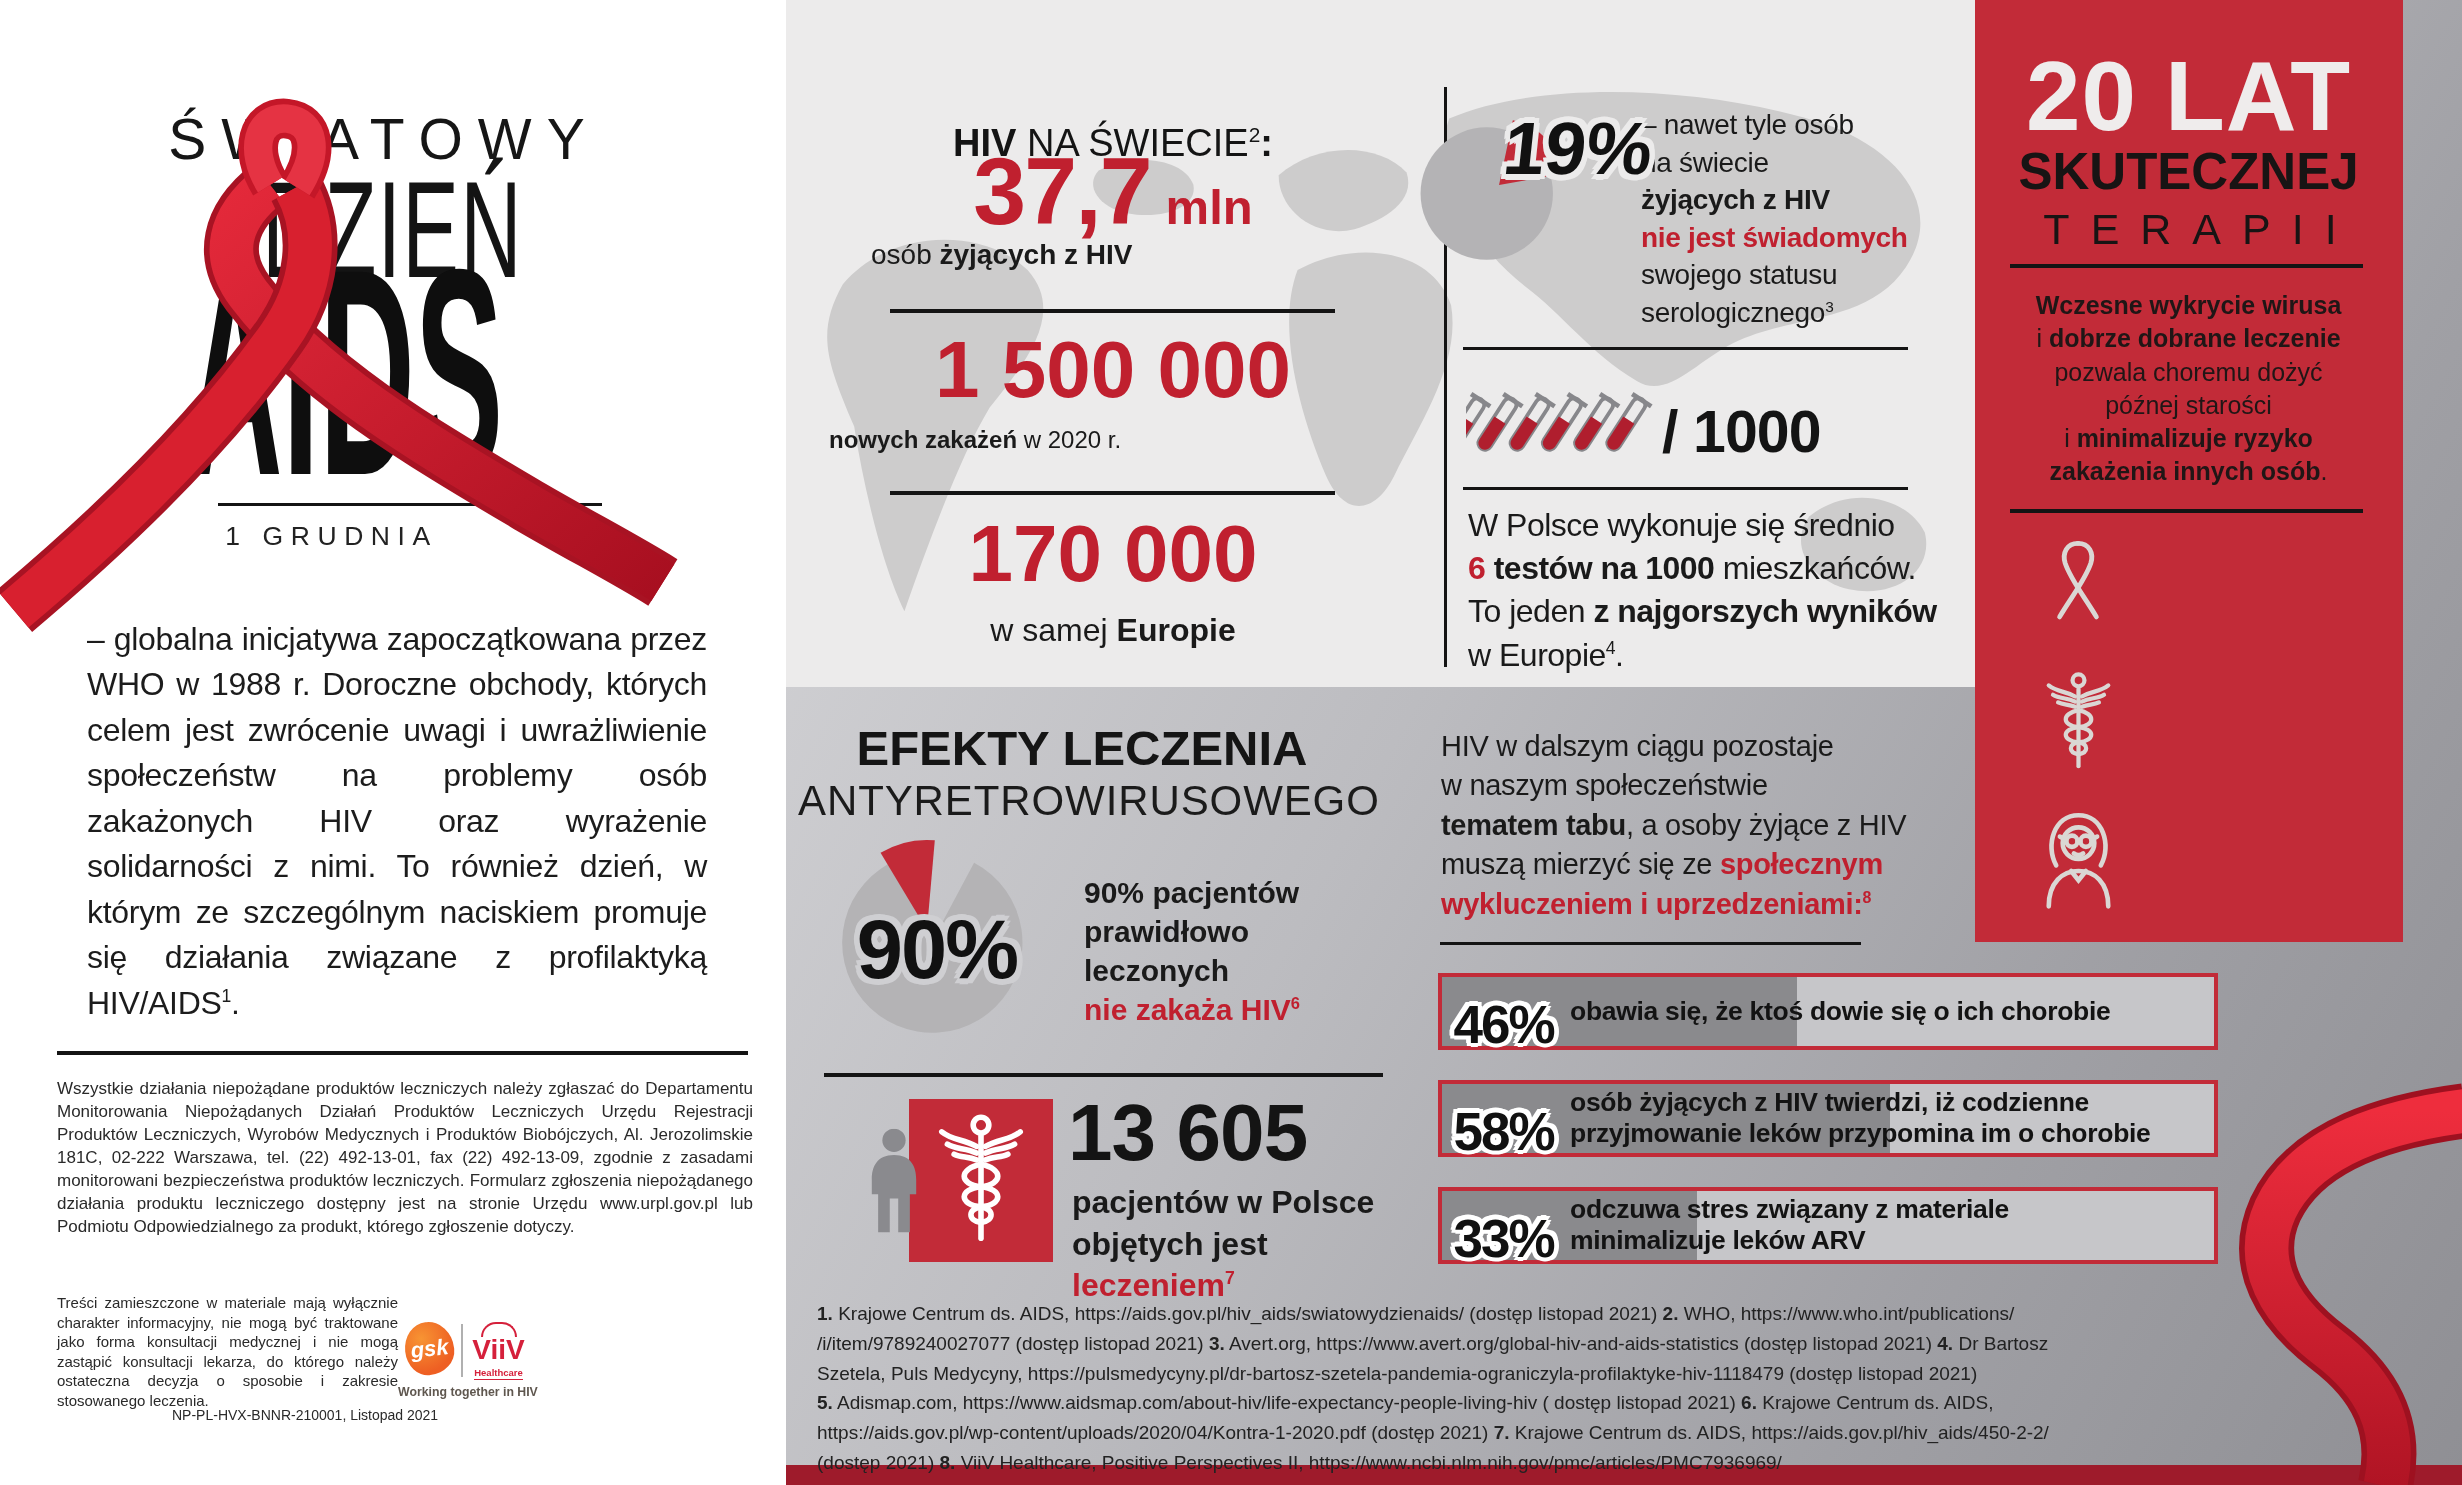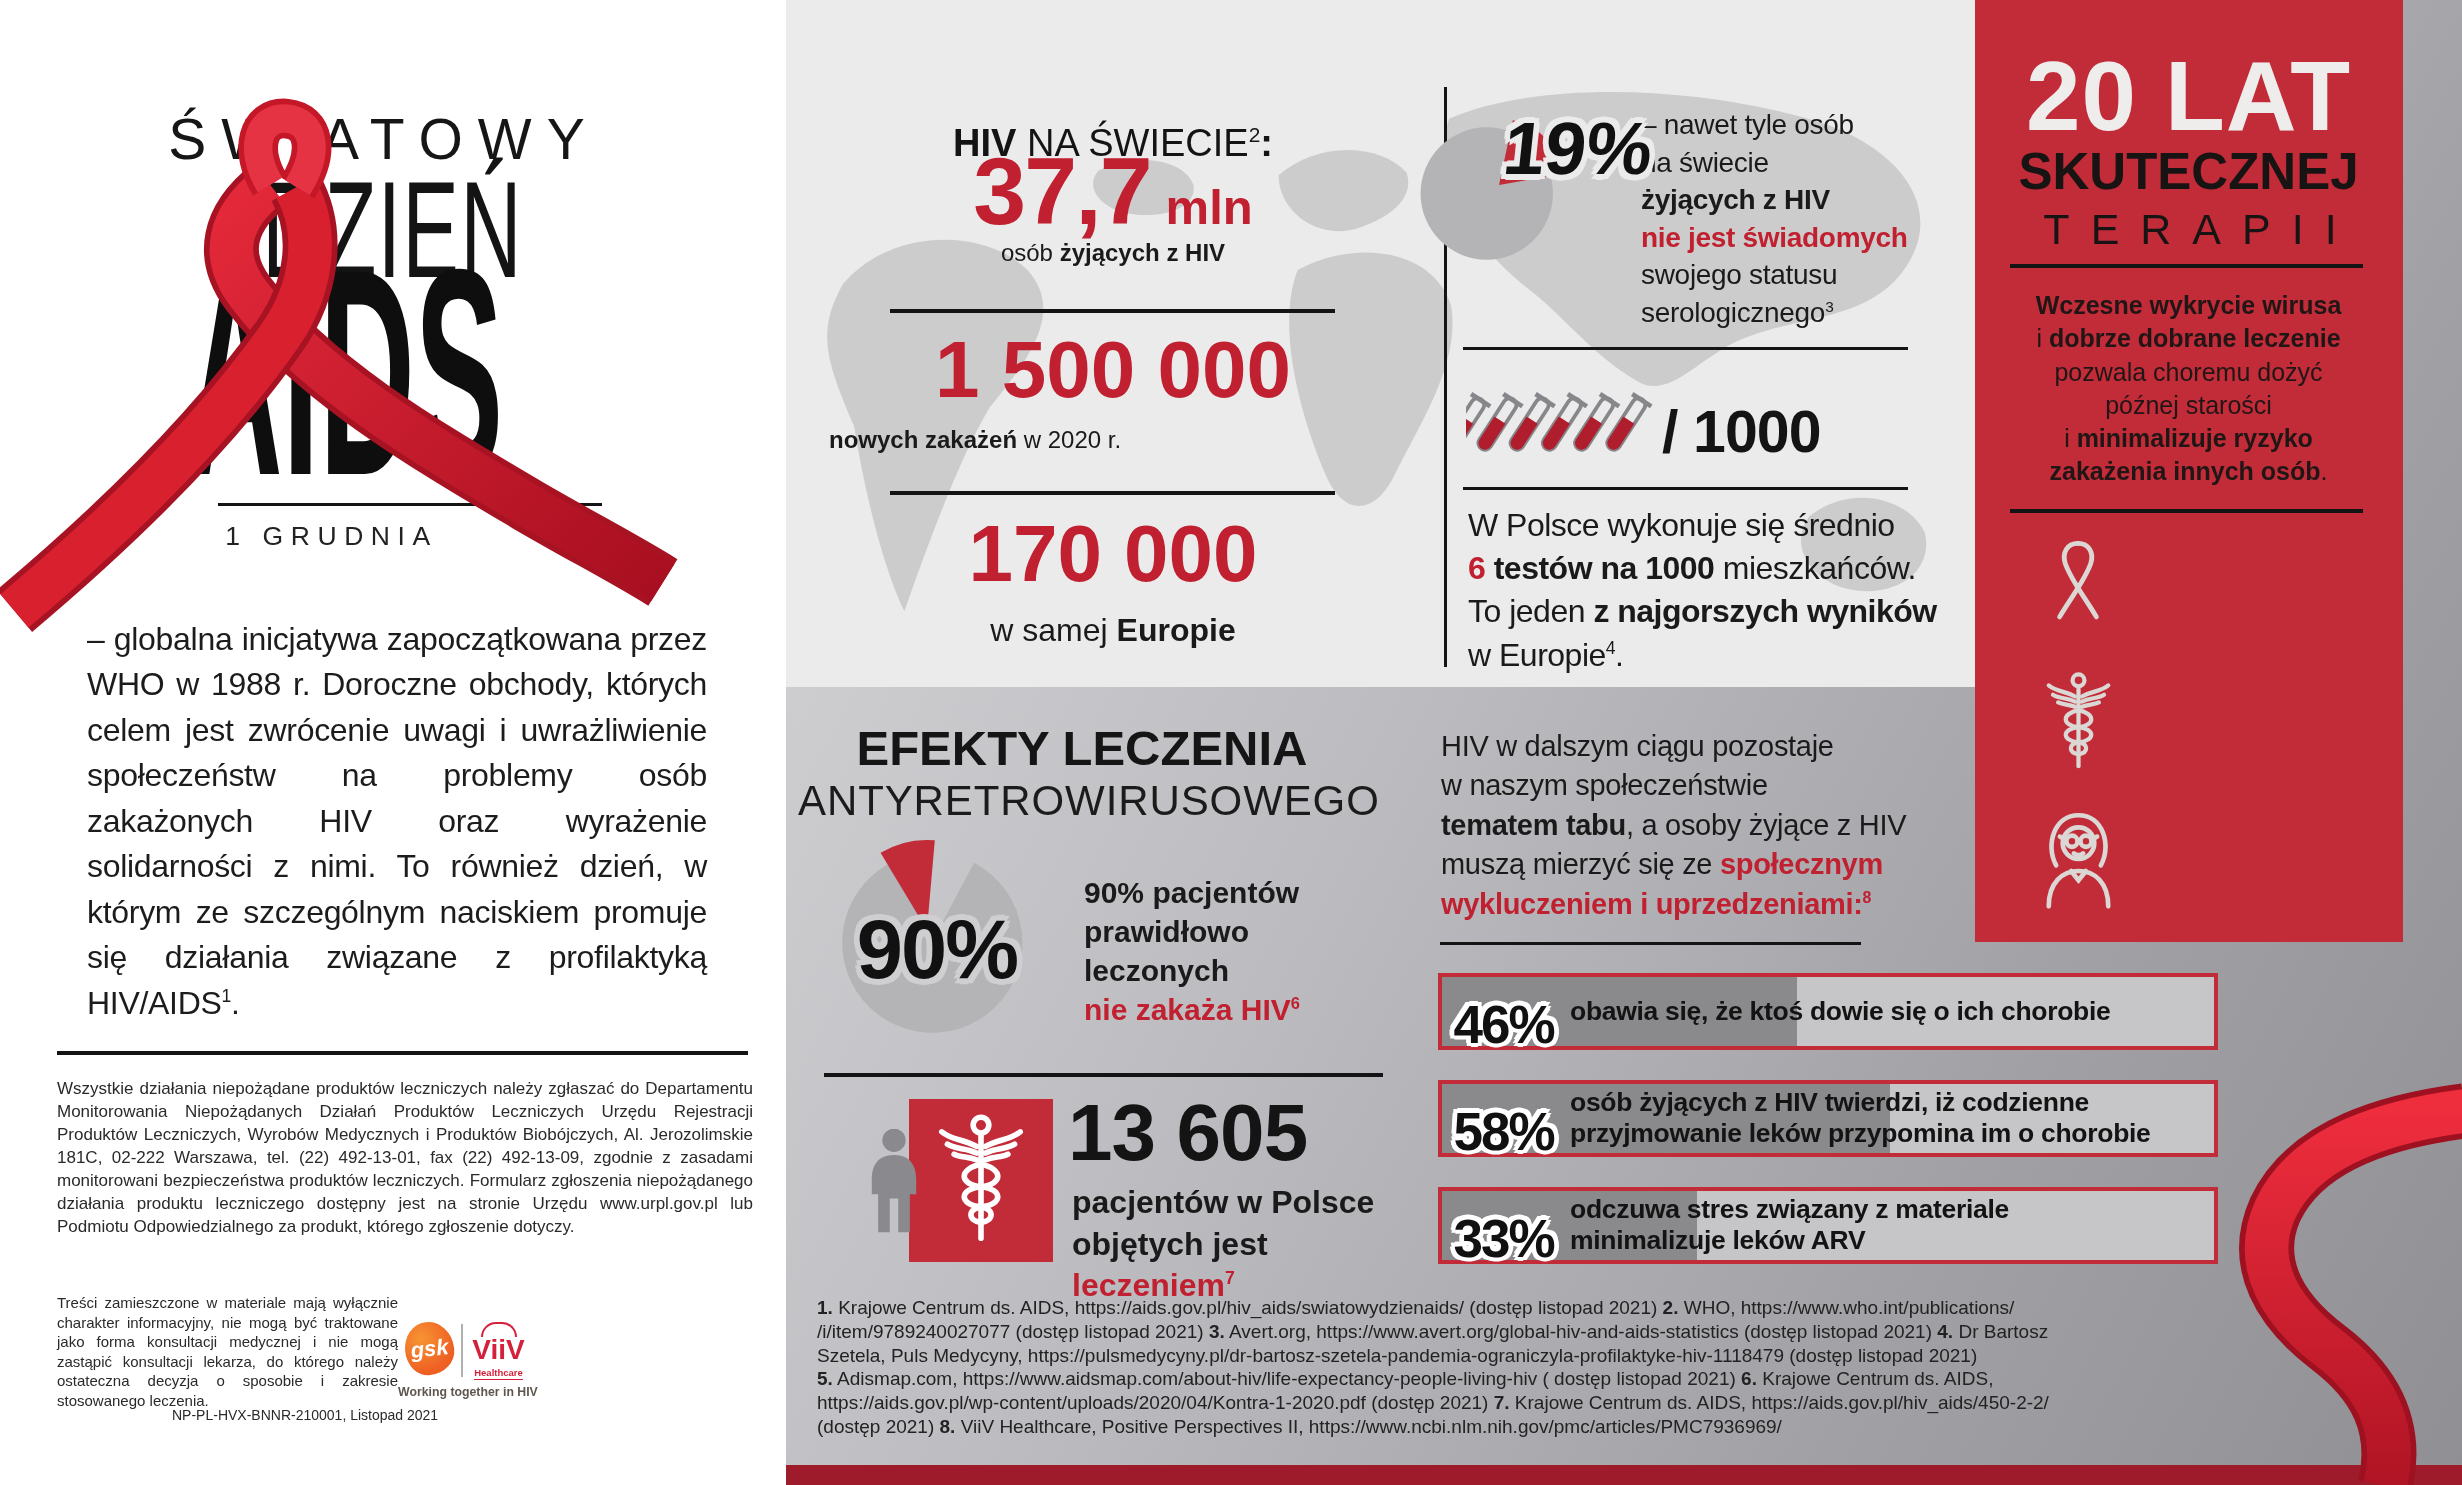--- a/index.html
+++ b/index.html
@@ -36,21 +36,21 @@
   #viiv-tagline{left:398px;top:1385px;font-size:12.3px;font-weight:bold;color:#5f574f;white-space:nowrap;}
 
   
   #mid-top{left:786px;top:0;width:1189px;height:687px;background:#ecebeb;z-index:1;}
   #world-map{left:786px;top:0;width:1189px;height:687px;z-index:1;}
   .mid-z{z-index:3;}
   #world-heading{left:829px;top:80px;width:568px;text-align:center;font-size:38px;color:#141414;margin-top:42px;}
   #stat1{left:829px;top:144px;width:568px;text-align:center;color:#c0202f;line-height:1;}
   #stat1 .big{font-size:95px;font-weight:bold;letter-spacing:-1.9px;}
   #stat1 .unit{font-size:49px;font-weight:bold;margin-left:15px;}
-  #stat1-label{left:829px;top:239px;width:568px;text-align:center;font-size:24px;}
+  #stat1-label{left:871px;top:239px;width:568px;font-size:28px;}
   #d1{left:890px;top:309px;width:445px;height:3.8px;}
   #stat2{left:829px;top:330px;width:568px;text-align:center;font-size:80px;font-weight:bold;color:#c0202f;line-height:1;}
   #stat2-label{left:829px;top:426px;width:568px;text-align:left;font-size:24px;}
   #d2{left:890px;top:491px;width:445px;height:3.8px;}
   #stat3{left:829px;top:514px;width:568px;text-align:center;font-size:80px;font-weight:bold;color:#c0202f;line-height:1;}
   #stat3-label{left:829px;top:612px;width:568px;text-align:center;font-size:32px;}
   #vline{left:1444px;top:87px;width:2.8px;height:580px;background:#141414;z-index:3;}
 
   #pie19{left:1413px;top:116px;width:156px;height:156px;z-index:3;}
   #pct19{left:1504px;top:106px;font-size:74px;font-weight:bold;color:#111;transform:skewX(-6deg);z-index:4;
@@ -96,21 +96,21 @@
   #patients-text{left:1072px;top:1182px;width:379px;font-size:32px;font-weight:bold;line-height:1.3;z-index:4;}
   #stigma-text{left:1441px;top:727px;width:530px;font-size:29px;line-height:1.36;letter-spacing:-0.3px;}
   #d9{left:1440px;top:942px;width:421px;height:2.8px;}
   .stat-bar{left:1438px;width:780px;height:77px;border:4.7px solid #c22b38;background:#c6c6c9;box-sizing:border-box;z-index:3;}
   #bar-46{top:973px;} #bar-58{top:1080px;} #bar-33{top:1187px;}
   .bar-fill{position:absolute;left:0;top:0;height:100%;background:#8a8a8d;}
   .bar-num{position:absolute;left:11.4px;top:50%;transform:translateY(-50%);font-size:53px;font-weight:800;color:#111;letter-spacing:-1.9px;
     text-shadow:-3.8px -3.8px 0 #fff,3.8px -3.8px 0 #fff,-3.8px 3.8px 0 #fff,3.8px 3.8px 0 #fff,-4.7px 0 0 #fff,4.7px 0 0 #fff,0 -4.7px 0 #fff,0 4.7px 0 #fff;margin-top:12px;}
   .bar-text{position:absolute;left:128px;top:50%;transform:translateY(-50%);font-size:26.5px;font-weight:bold;color:#131313;line-height:1.2;letter-spacing:-0.3px;}
   #references{left:817px;top:1296px;width:1487px;font-size:19px;line-height:1.25;color:#222;z-index:3;}
-  #references .ref-line{white-space:nowrap;}
+  #references .ref-line{white-space:nowrap;margin-top:6px;}
   #bottom-bar{left:786px;top:1465px;width:1676px;height:21px;background:#9e1b2b;z-index:2;}
   #ribbon-deco{left:2226px;top:999px;width:237px;height:487px;z-index:6;}
 </style>
 </head>
 <body>
 
 <div id="canvas">
 
   <svg width="0" height="0" style="position:absolute">
     <defs>

